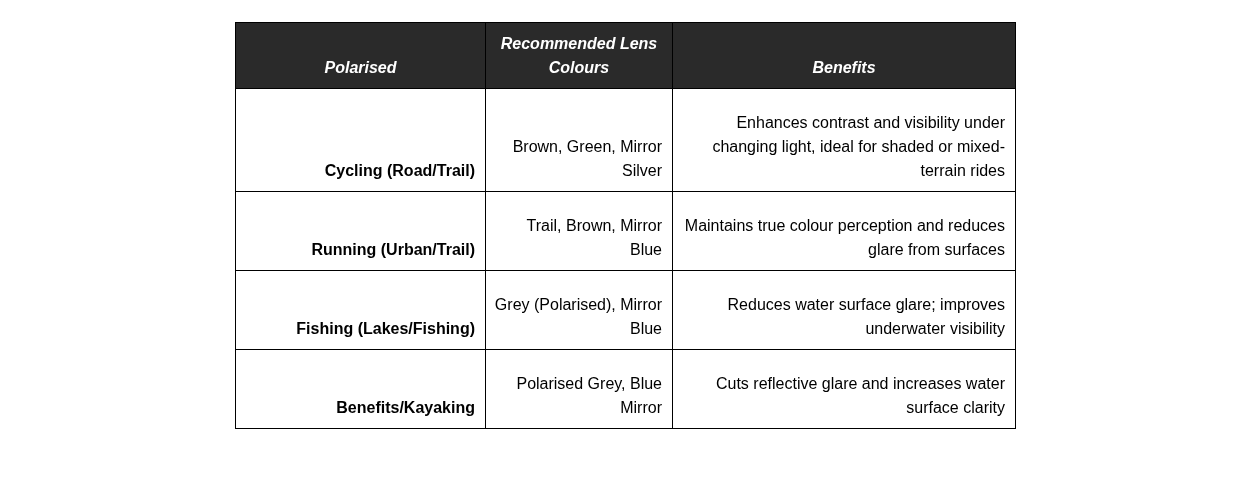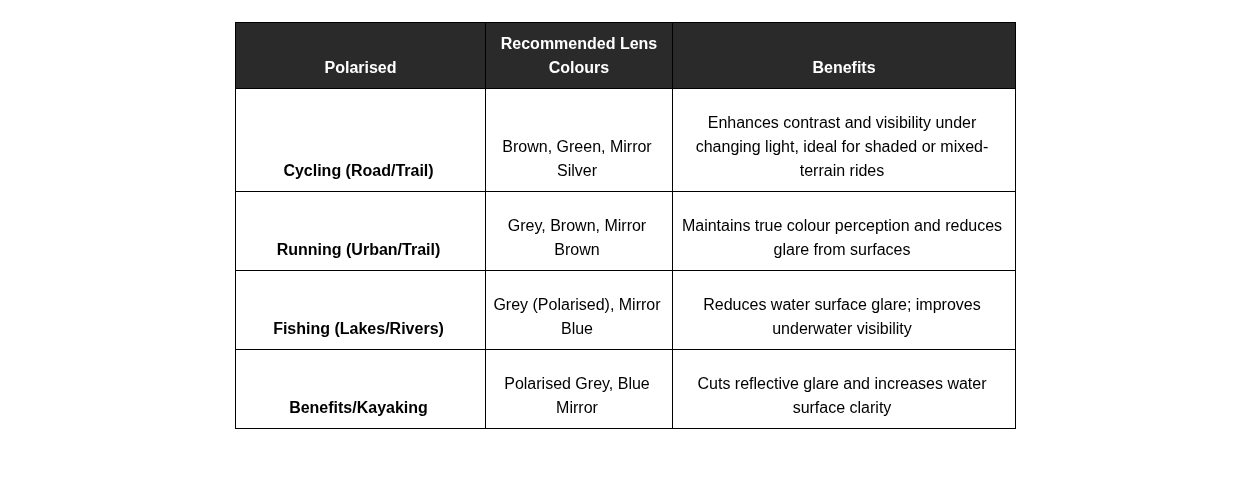--- a/index.html
+++ b/index.html
@@ -42,23 +42,24 @@
     border: 1.5px solid var(--border-color);
     vertical-align: bottom;
     overflow: hidden;
   }
   table.lens-table th {
     background: var(--header-bg);
     color: var(--header-text);
     font-weight: bold;
     text-align: center;
     padding: 2px 8px 8px 8px;
+    font-style: italic;
   }
   table.lens-table td {
-    text-align: center;
+    text-align: right;
     padding: 22px 10px 8px 6px;
   }
   td.activity-cell { font-weight: bold; }
   tr.row-header  { height: 66px; }
   tr.row-1 { height: 97px; }
   tr.row-2 { height: 66px; }
   tr.row-3 { height: 67px; }
   tr.row-4 { height: 94px; }
   tr.row-5 { height: 66px; }
 </style>
@@ -81,25 +82,25 @@
         </tr>
       </thead>
       <tbody>
         <tr class="row-1">
           <td class="activity-cell">Cycling (Road/Trail)</td>
           <td>Brown, Green, Mirror Silver</td>
           <td>Enhances contrast and visibility under changing light, ideal for shaded or mixed-terrain rides</td>
         </tr>
         <tr class="row-2">
           <td class="activity-cell">Running (Urban/Trail)</td>
-          <td>Grey, Brown, Mirror Brown</td>
+          <td>Trail, Brown, Mirror Blue</td>
           <td>Maintains true colour perception and reduces glare from surfaces</td>
         </tr>
         <tr class="row-3">
-          <td class="activity-cell">Fishing (Lakes/Rivers)</td>
+          <td class="activity-cell">Fishing (Lakes/Fishing)</td>
           <td>Grey (Polarised), Mirror Blue</td>
           <td>Reduces water surface glare; improves underwater visibility</td>
         </tr>
         <tr class="row-5">
           <td class="activity-cell">Benefits/Kayaking</td>
           <td>Polarised Grey, Blue Mirror</td>
           <td>Cuts reflective glare and increases water surface clarity</td>
         </tr>
       </tbody>
     </table>

